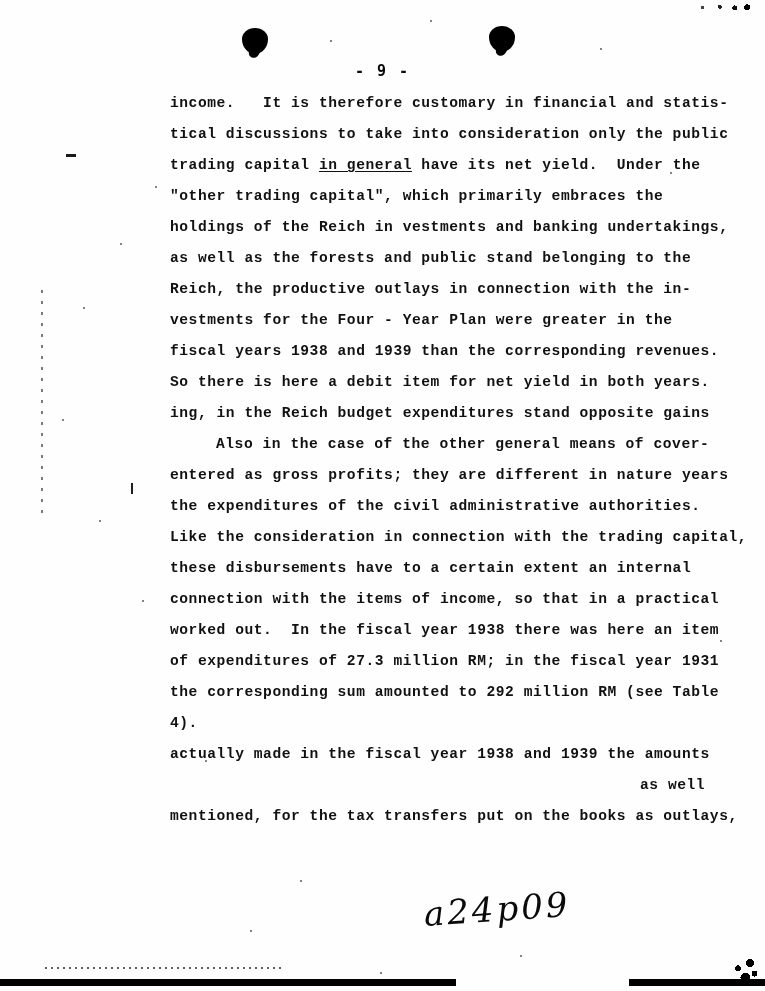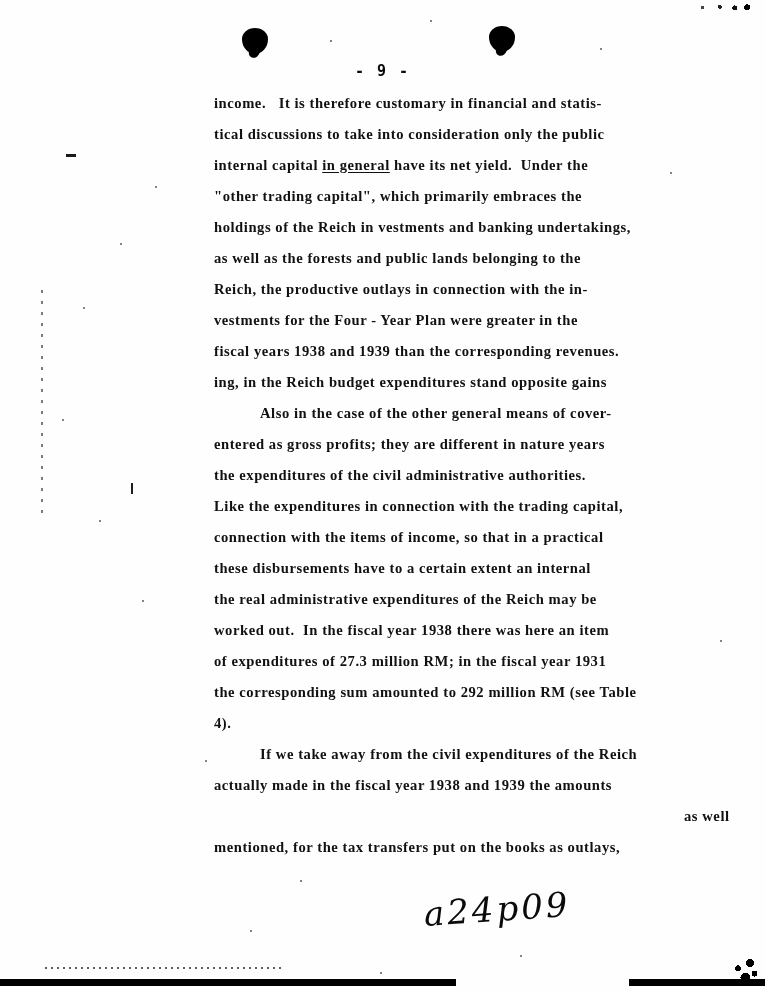--- a/index.html
+++ b/index.html
@@ -73,22 +73,21 @@
     width: 575px;
   }
   .tline {
     height: 31px;
     line-height: 31px;
     font-size: 14.6px;
     font-weight: bold;
     letter-spacing: 0.55px;
     color: #111111;
     white-space: pre;
-    font-family: Liberation Serif, serif;
-    margin-left: 44px;
+    font-family: Liberation Mono, monospace;
   }
   .tline .u {
     text-decoration: underline;
     text-underline-offset: 2px;
   }
   .indent {
     padding-left: 46px;
   }
   .right-end {
     padding-left: 470px;
@@ -206,40 +205,39 @@
 
   <div class="page-number">- 9 -</div>
 
   <div class="margin-dash"></div>
   <div class="margin-rule"></div>
   <div class="margin-tick"></div>
 
   <div class="body-text">
     <div class="tline">income.   It is therefore customary in financial and statis-</div>
     <div class="tline">tical discussions to take into consideration only the public</div>
-    <div class="tline"><span>internal capital </span><span class="u">in general</span><span> have its net yield.  Under the</span></div>
+    <div class="tline"><span>trading capital </span><span class="u">in general</span><span> have its net yield.  Under the</span></div>
     <div class="tline">"other trading capital", which primarily embraces the</div>
     <div class="tline">holdings of the Reich in vestments and banking undertakings,</div>
-    <div class="tline">as well as the forests and public lands belonging to the</div>
+    <div class="tline">as well as the forests and public stand belonging to the</div>
     <div class="tline">Reich, the productive outlays in connection with the in-</div>
     <div class="tline">vestments for the Four - Year Plan were greater in the</div>
     <div class="tline">fiscal years 1938 and 1939 than the corresponding revenues.</div>
+    <div class="tline">So there is here a debit item for net yield in both years.</div>
     <div class="tline">ing, in the Reich budget expenditures stand opposite gains</div>
     <div class="tline indent">Also in the case of the other general means of cover-</div>
     <div class="tline">entered as gross profits; they are different in nature years</div>
     <div class="tline">the expenditures of the civil administrative authorities.</div>
-    <div class="tline">Like the expenditures in connection with the trading capital,</div>
+    <div class="tline">Like the consideration in connection with the trading capital,</div>
+    <div class="tline">these disbursements have to a certain extent an internal</div>
     <div class="tline">connection with the items of income, so that in a practical</div>
-    <div class="tline">these disbursements have to a certain extent an internal</div>
-    <div class="tline">the real administrative expenditures of the Reich may be</div>
     <div class="tline">worked out.  In the fiscal year 1938 there was here an item</div>
     <div class="tline">of expenditures of 27.3 million RM; in the fiscal year 1931</div>
     <div class="tline">the corresponding sum amounted to 292 million RM (see Table</div>
     <div class="tline">4).</div>
-    <div class="tline indent">If we take away from the civil expenditures of the Reich</div>
     <div class="tline">actually made in the fiscal year 1938 and 1939 the amounts</div>
     <div class="tline right-end">as well</div>
     <div class="tline">mentioned, for the tax transfers put on the books as outlays,</div>
   </div>
 
   <div class="handwriting">a24p09</div>
 
   <div class="dotted-rule"></div>
   <div class="edge-bar-left"></div>
   <div class="edge-bar-right"></div>

